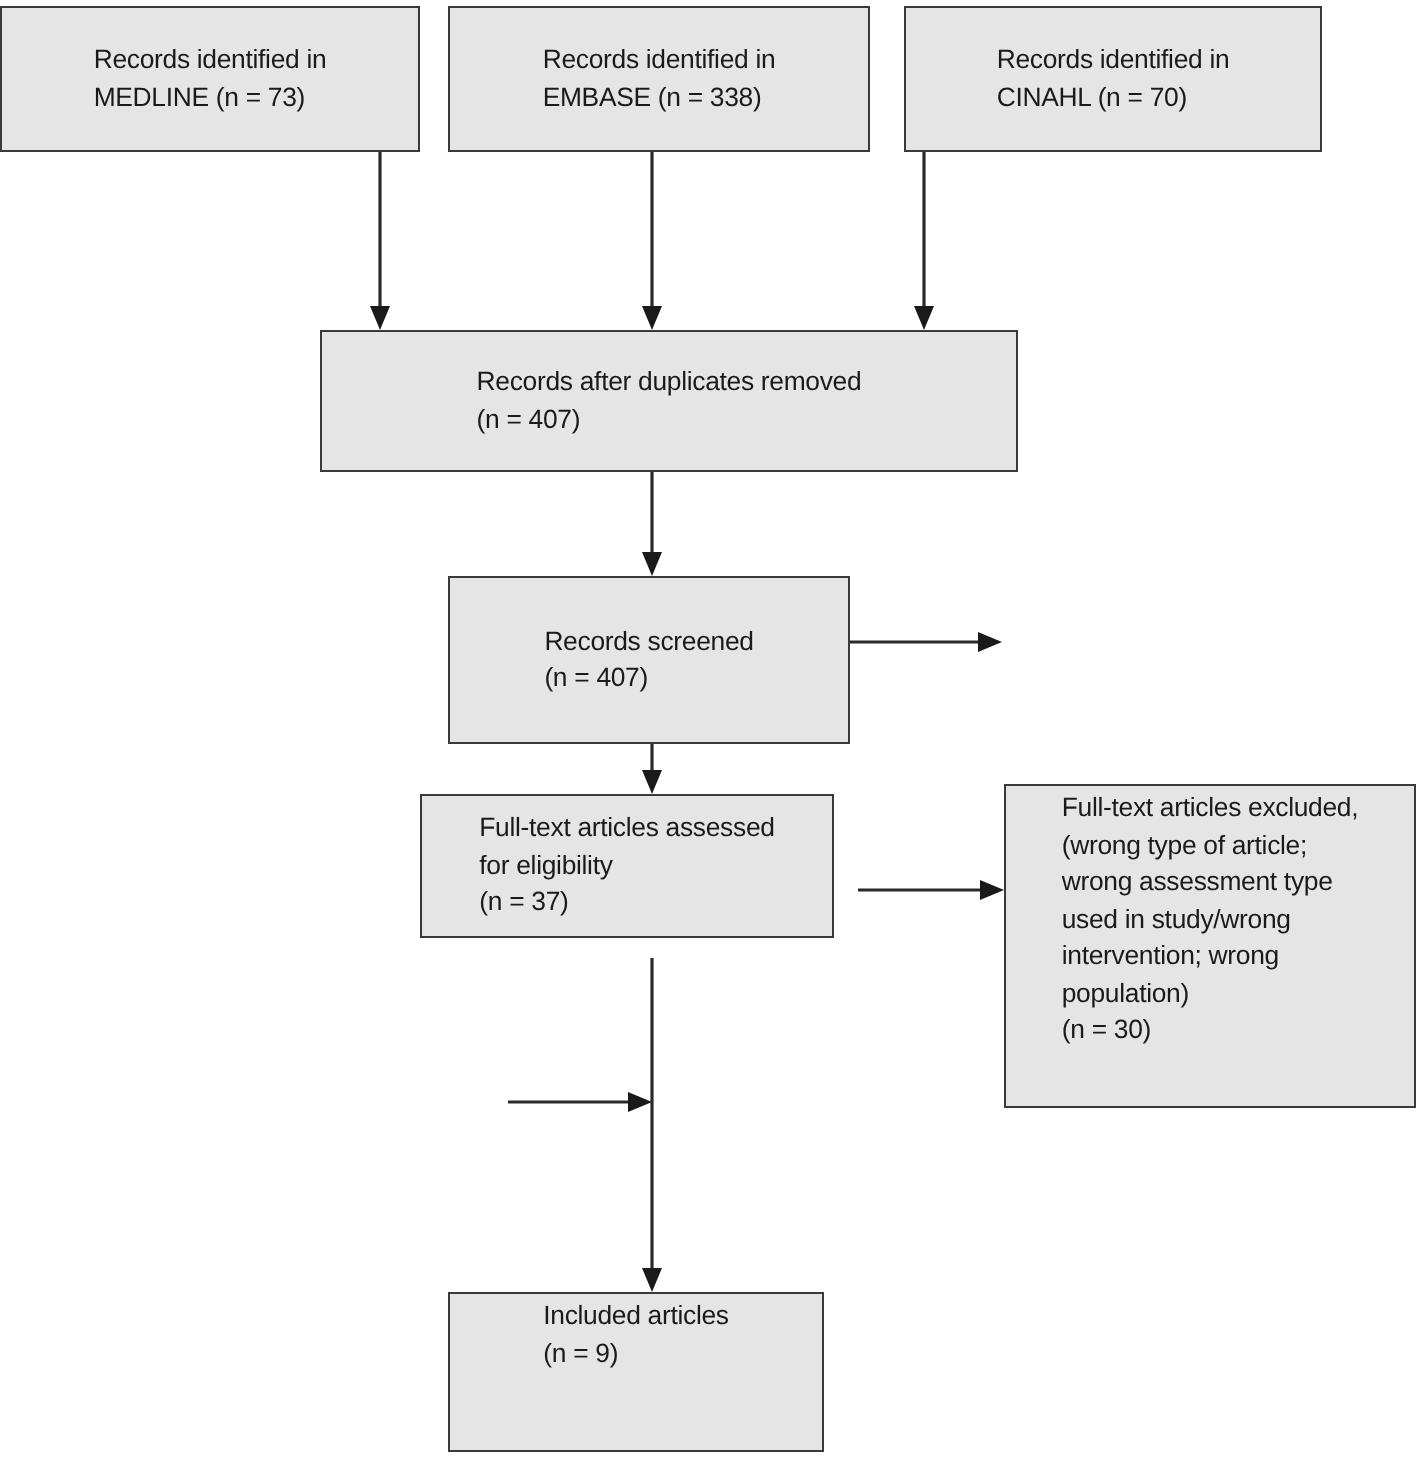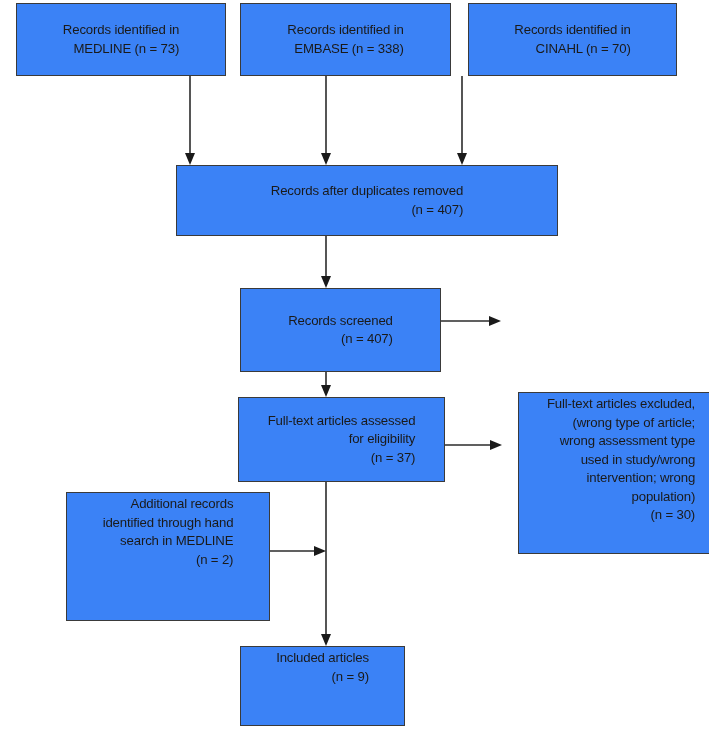--- a/index.html
+++ b/index.html
@@ -12,33 +12,32 @@
     width: 709px;
     height: 729px;
     background: #ffffff;
     font-family: "Liberation Sans", sans-serif;
     overflow: hidden;
   }
   .box {
     position: absolute;
     box-sizing: border-box;
     border: 1.5px solid #3a3a3a;
-    background: #3b82f6;
+    background: #e5e5e5;
     display: flex;
     align-items: center;
     justify-content: center;
-    text-align: right;
+    text-align: left;
     color: #1a1a1a;
     font-size: 13.2px;
     line-height: 18.5px;
     letter-spacing: -0.15px;
     padding: 2px 6px;
     white-space: pre-line;
     z-index: 2;
-    margin-left: 16px;
   }
   .box.top-align {
     align-items: flex-start;
   }
   svg.connectors {
     position: absolute;
     left: 0;
     top: 0;
     width: 709px;
     height: 729px;
@@ -106,34 +105,30 @@
       <polygon class="arrow-head" points="314,546 314,556 326,551"></polygon>
     </g>
   </svg>
 
   <div class="box" style="left: 0px; top: 3px; width: 210px; height: 73px;">Records identified in
 MEDLINE (n = 73)</div>
   <div class="box" style="left: 224px; top: 3px; width: 211px; height: 73px;">Records identified in
 EMBASE (n = 338)</div>
   <div class="box" style="left: 452px; top: 3px; width: 209px; height: 73px;">Records identified in
 CINAHL (n = 70)</div>
-  <div class="box" style="left: 160px; top: 165px; width: 382px; height: 71px;">Records after duplicates removed
+  <div class="box" style="left: 160px; top: 165px; width: 349px; height: 71px;">Records after duplicates removed
 (n = 407)</div>
   <div class="box" style="left: 224px; top: 288px; width: 201px; height: 84px;">Records screened
 (n = 407)</div>
-  <div class="box" style="left: 222px; top: 397px; width: 207px; height: 85px;">Full-text articles assessed
+  <div class="box" style="left: 210px; top: 397px; width: 207px; height: 72px;">Full-text articles assessed
 for eligibility
 (n = 37)</div>
   <div class="box top-align" style="left: 502px; top: 392px; width: 206px; height: 162px;">Full-text articles excluded,
 (wrong type of article;
 wrong assessment type
 used in study/wrong
 intervention; wrong
 population)
 (n = 30)</div>
-  <div class="box top-align" style="left: 50px; top: 492px; width: 204px; height: 129px;">Additional records
-identified through hand
-search in MEDLINE
-(n = 2)</div>
-  <div class="box top-align" style="left: 224px; top: 646px; width: 165px; height: 80px;">Included articles
+  <div class="box top-align" style="left: 224px; top: 646px; width: 188px; height: 80px;">Included articles
 (n = 9)</div>
 
 </div>
 
 </body></html>

